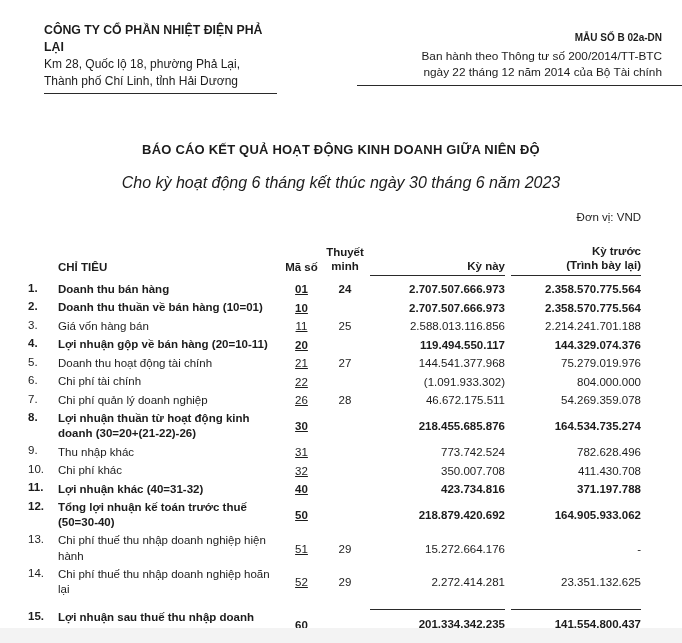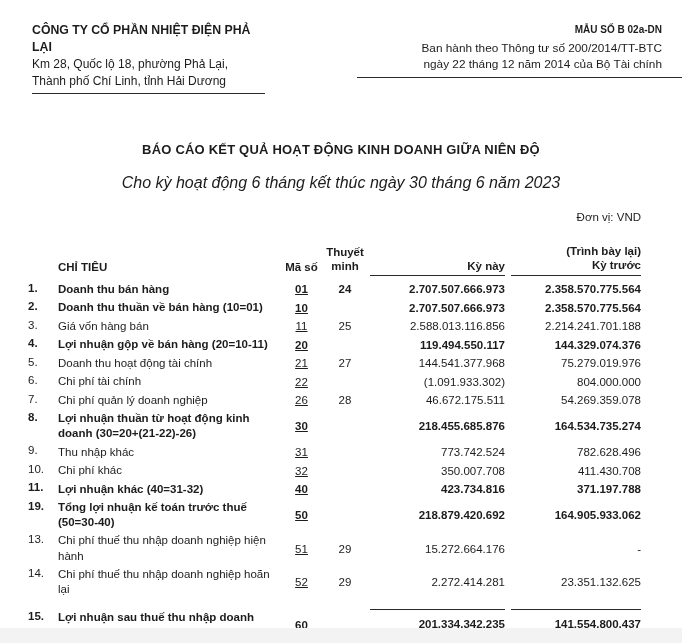--- a/index.html
+++ b/index.html
@@ -5,21 +5,21 @@
   html,body { margin:0; padding:0; background:#fff; }
   .page {
     position:relative;
     width:682px; height:643px;
     background:#ffffff;
     color:#1c1c1c;
     font-family:"Liberation Sans","DejaVu Sans",sans-serif;
     overflow:hidden;
   }
   
-  .top { display:flex; justify-content:space-between; align-items:flex-start; padding:22px 0 0 32px; }
+  .top { display:flex; justify-content:space-between; align-items:center; padding:22px 0 0 44px; }
   .company {
     width:233px; border-bottom:1.6px solid #2a2a2a; padding-bottom:4px;
     font-size:12px; line-height:16.5px;
   }
   .company-name { font-weight:bold; font-size:12.3px; margin-bottom:1px; }
   .form {
     width:305px; text-align:right; border-bottom:1.6px solid #2a2a2a;
     padding:0 20px 4px 0; font-size:11.8px; line-height:16.5px;
   }
   .form-code { font-weight:bold; font-size:10px; margin-bottom:1px; }
@@ -87,22 +87,22 @@
   <div class="table">
     <div class="thead">
       <div class="th-chitieu">CHỈ TIÊU</div>
       <div class="th-maso">Mã số</div>
       <div class="th-tm">
         <div>Thuyết</div>
         <div>minh</div>
       </div>
       <div class="th-kynay">Kỳ này</div>
       <div class="th-kytruoc">
+        <div>Kỳ trước</div>
         <div>(Trình bày lại)</div>
-        <div>Kỳ trước</div>
       </div>
     </div>
     <div class="tbody">
         <div class="trow bold">
           <div class="cell-no">1.</div>
           <div class="cell-label">Doanh thu bán hàng</div>
           <div class="cell-maso">01</div>
           <div class="cell-tm">24</div>
           <div class="cell-kynay">2.707.507.666.973</div>
           <div class="cell-kytruoc">2.358.570.775.564</div>
@@ -181,21 +181,21 @@
         </div>
         <div class="trow bold">
           <div class="cell-no">11.</div>
           <div class="cell-label">Lợi nhuận khác (40=31-32)</div>
           <div class="cell-maso">40</div>
           <div class="cell-tm"></div>
           <div class="cell-kynay">423.734.816</div>
           <div class="cell-kytruoc">371.197.788</div>
         </div>
         <div class="trow bold">
-          <div class="cell-no">19.</div>
+          <div class="cell-no">12.</div>
           <div class="cell-label">Tổng lợi nhuận kế toán trước thuế (50=30-40)</div>
           <div class="cell-maso">50</div>
           <div class="cell-tm"></div>
           <div class="cell-kynay">218.879.420.692</div>
           <div class="cell-kytruoc">164.905.933.062</div>
         </div>
         <div class="trow">
           <div class="cell-no">13.</div>
           <div class="cell-label">Chi phí thuế thu nhập doanh nghiệp hiện hành</div>
           <div class="cell-maso">51</div>

